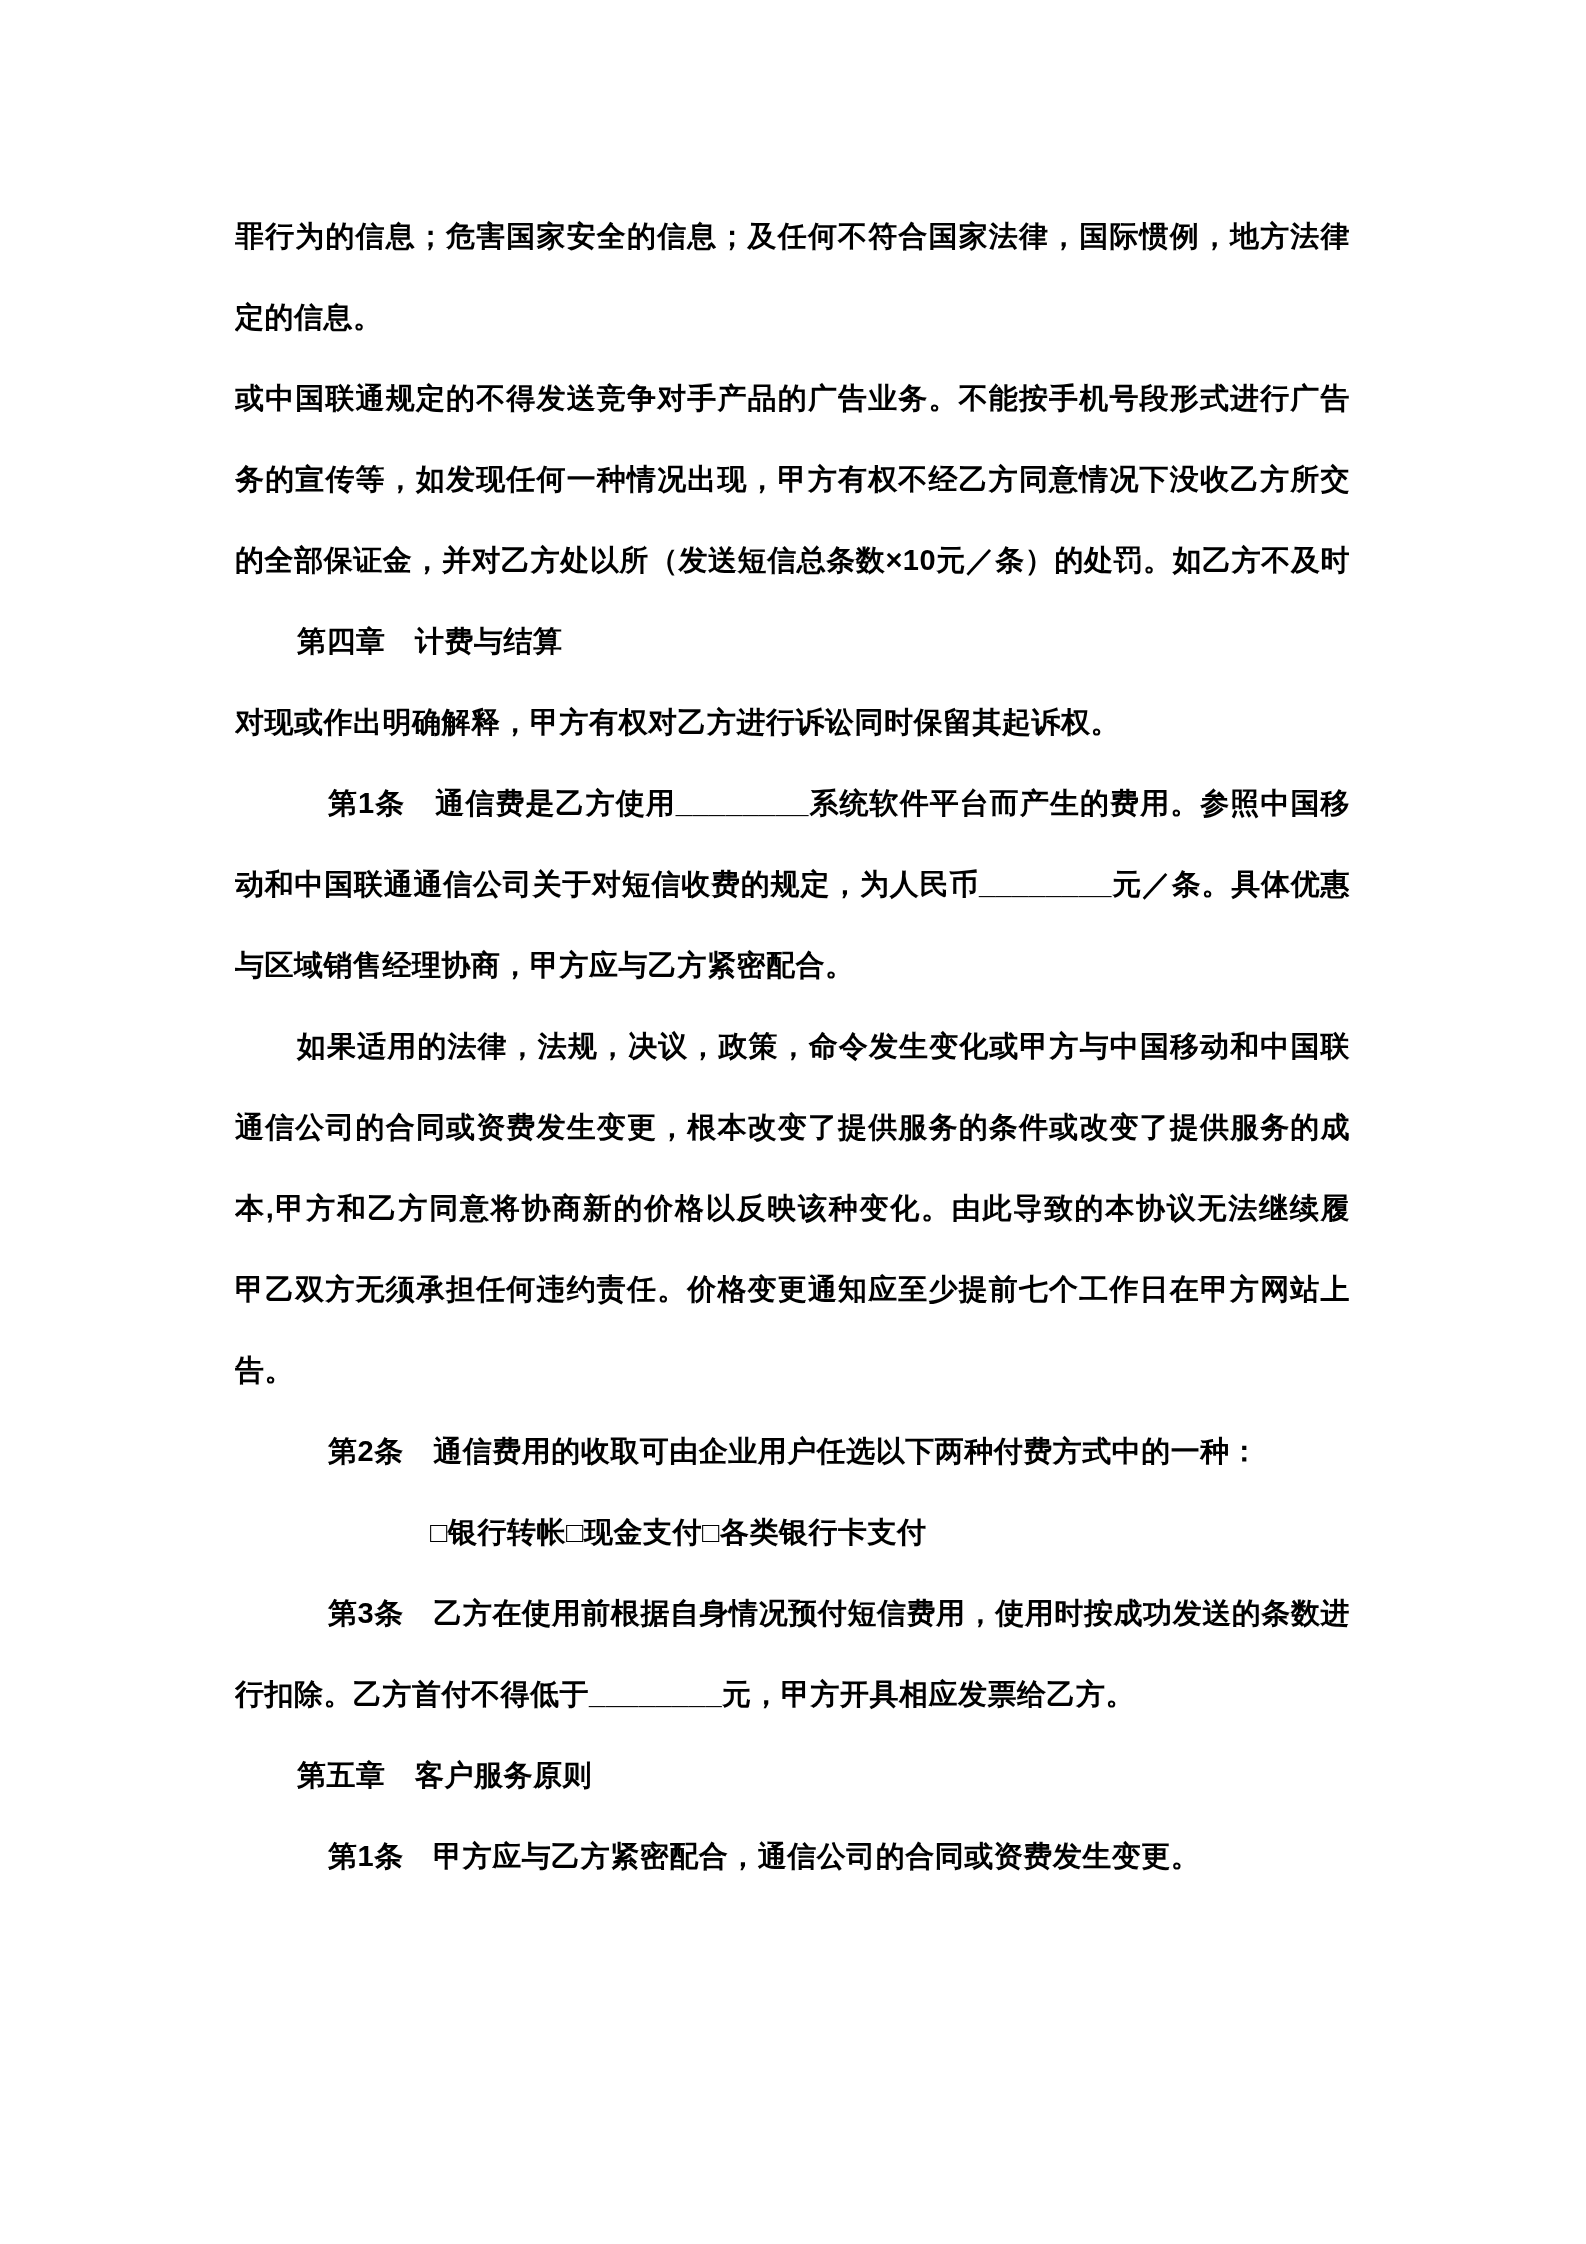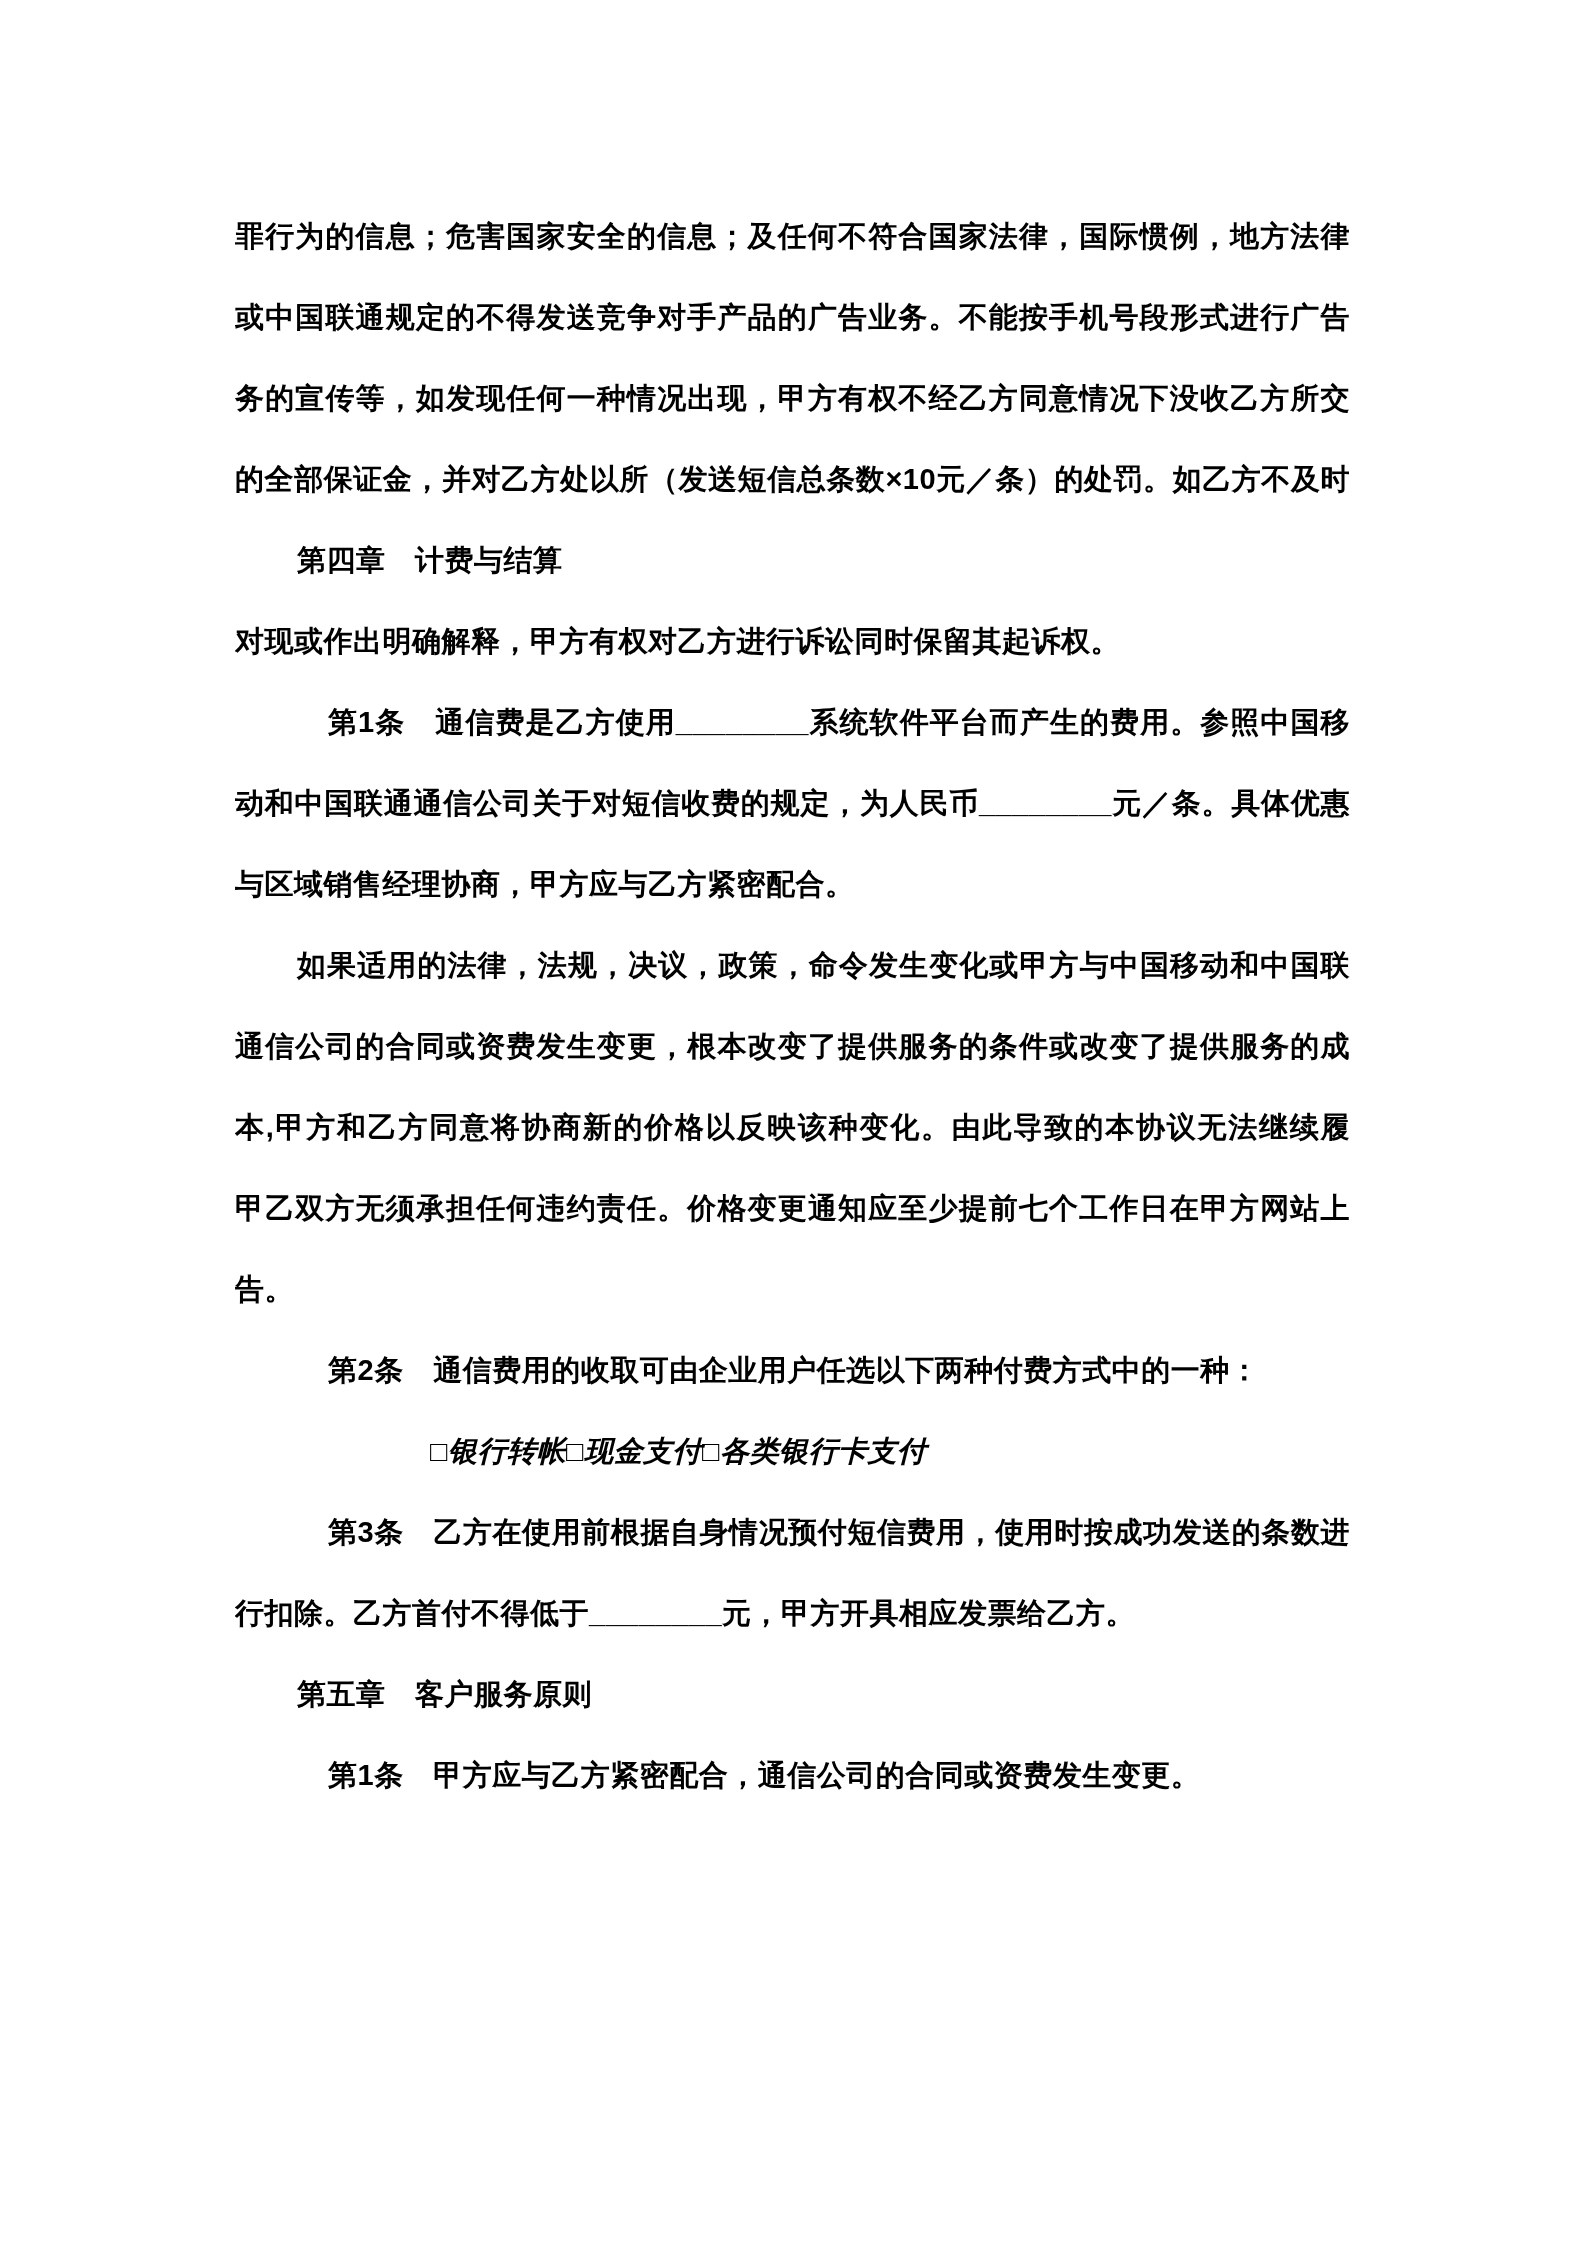--- a/index.html
+++ b/index.html
@@ -32,28 +32,29 @@
     overflow: hidden;
     white-space: pre-wrap;
   }
   .line.just {
     text-align: justify;
     text-align-last: justify;
     text-justify: inter-character;
   }
   .ind-2 { padding-left: 62px; }
   .ind-3 { padding-left: 93px; }
-  .ind-6 { padding-left: 195px; font-style: italic; }
+  .ind-6 { padding-left: 195px; }
 </style>
 </head>
 <body>
 
 <div class="page">
   <div class="content" id="doc-content">
       <div class="line just">罪行为的信息；危害国家安全的信息；及任何不符合国家法律，国际惯例，地方法律规</div>
+      <div class="line">定的信息。</div>
       <div class="line just">或中国联通规定的不得发送竞争对手产品的广告业务。不能按手机号段形式进行广告业</div>
       <div class="line just">务的宣传等，如发现任何一种情况出现，甲方有权不经乙方同意情况下没收乙方所交纳</div>
       <div class="line just">的全部保证金，并对乙方处以所（发送短信总条数×10元／条）的处罚。如乙方不及时</div>
       <div class="line ind-2">第四章　计费与结算</div>
       <div class="line">对现或作出明确解释，甲方有权对乙方进行诉讼同时保留其起诉权。</div>
       <div class="line ind-3 just">第1条　通信费是乙方使用________系统软件平台而产生的费用。参照中国移</div>
       <div class="line just">动和中国联通通信公司关于对短信收费的规定，为人民币________元／条。具体优惠</div>
       <div class="line">与区域销售经理协商，甲方应与乙方紧密配合。</div>
       <div class="line ind-2 just">如果适用的法律，法规，决议，政策，命令发生变化或甲方与中国移动和中国联通</div>
       <div class="line just">通信公司的合同或资费发生变更，根本改变了提供服务的条件或改变了提供服务的成</div>

